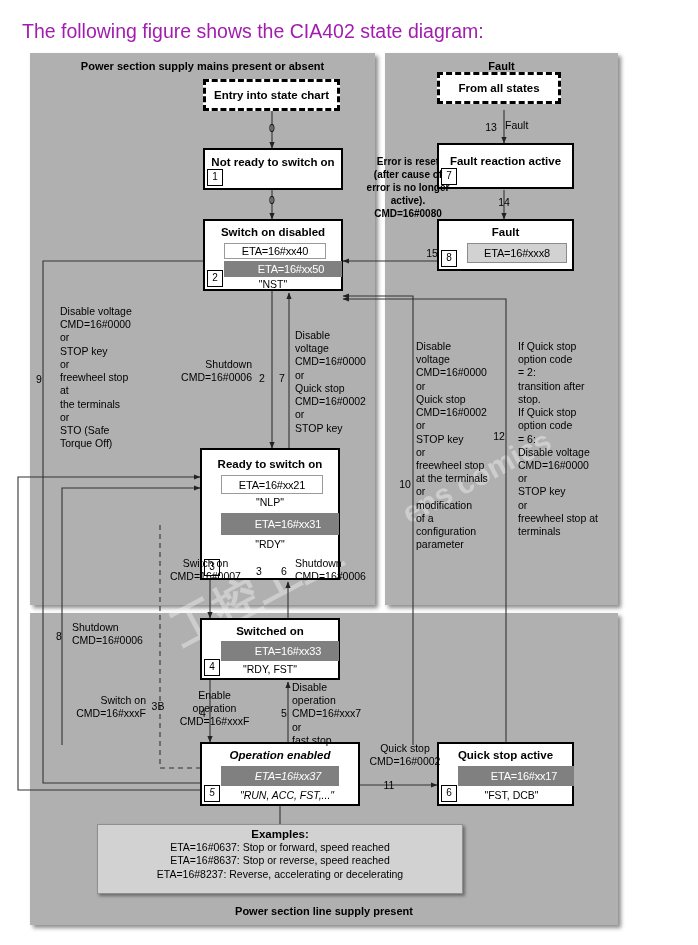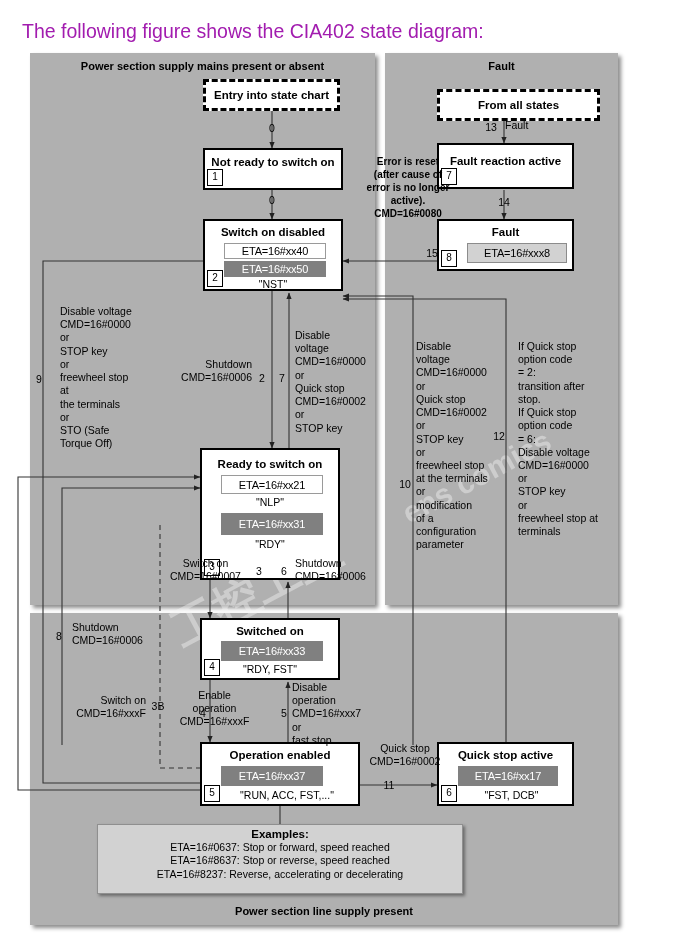--- a/index.html
+++ b/index.html
@@ -33,20 +33,21 @@
     position:absolute;left:2px;bottom:2px;
     border:1.4px solid #000;background:#fff;
     font-size:10px;line-height:1;padding:2px 3px 3px 3px;
     min-width:8px;text-align:center;font-weight:400;
   }
   .eta-dark{
     position:absolute;background:#808080;border:0;
     color:#ffffff;font-size:11px;
     display:flex;align-items:center;justify-content:center;
     letter-spacing:-.2px;
+    padding-left:16px;
   }
   .eta-light{
     position:absolute;background:#ffffff;border:1px solid #9a9a9a;
     color:#000;font-size:11px;text-align:center;
     display:flex;align-items:center;justify-content:center;
     box-sizing:border-box;letter-spacing:-.2px;
   }
   .eta-grey{
     position:absolute;background:#d2d2d2;border:1px solid #8c8c8c;
     color:#000;font-size:11px;text-align:center;
@@ -159,21 +160,21 @@
 
     <path d="M160,525 L160,768 L200,768" stroke-dasharray="5,4"></path>
 
     <path d="M280,806 L280,824"></path>
   </g>
 </svg>
 
 <div class="dashbox" style="left:203px;top:79px;width:137px;height:32px;">Entry into
 state chart</div>
 
-<div class="dashbox" style="left:437px;top:89px;width:163px;height:32px;">From all
+<div class="dashbox" style="left:437px;top:72px;width:124px;height:32px;">From all
 states</div>
 
 <div class="sbox" style="left:203px;top:148px;width:140px;height:42px;">
   <div class="sname" style="top:6px;">Not ready to switch on</div>
   <div class="badge">1</div>
 </div>
 
 <div class="sbox" style="left:203px;top:219px;width:140px;height:72px;">
   <div class="sname" style="top:5px;">Switch on disabled</div>
   <div class="eta-light" style="left:19px;top:22px;width:102px;height:16px;">ETA=16#xx40</div>
@@ -191,21 +192,21 @@
   <div class="badge">3</div>
 </div>
 
 <div class="sbox" style="left:200px;top:618px;width:140px;height:62px;">
   <div class="sname" style="top:5px;">Switched on</div>
   <div class="eta-dark" style="left:19px;top:21px;width:102px;height:20px;">ETA=16#xx33</div>
   <div class="alias" style="top:43px;">"RDY, FST"</div>
   <div class="badge">4</div>
 </div>
 
-<div class="sbox" style="left:200px;top:742px;width:160px;height:64px;">
+<div class="sbox" style="left:200px;top:742px;width:160px;height:64px;font-style:italic;">
   <div class="sname" style="top:5px;">Operation enabled</div>
   <div class="eta-dark" style="left:19px;top:22px;width:102px;height:20px;">ETA=16#xx37</div>
   <div class="alias" style="top:45px;left:14px;right:0;">"RUN, ACC, FST,..."</div>
   <div class="badge">5</div>
 </div>
 
 <div class="sbox" style="left:437px;top:742px;width:137px;height:64px;">
   <div class="sname" style="top:5px;">Quick stop active</div>
   <div class="eta-dark" style="left:19px;top:22px;width:100px;height:20px;">ETA=16#xx17</div>
   <div class="alias" style="top:45px;left:12px;right:0;">"FST, DCB"</div>

